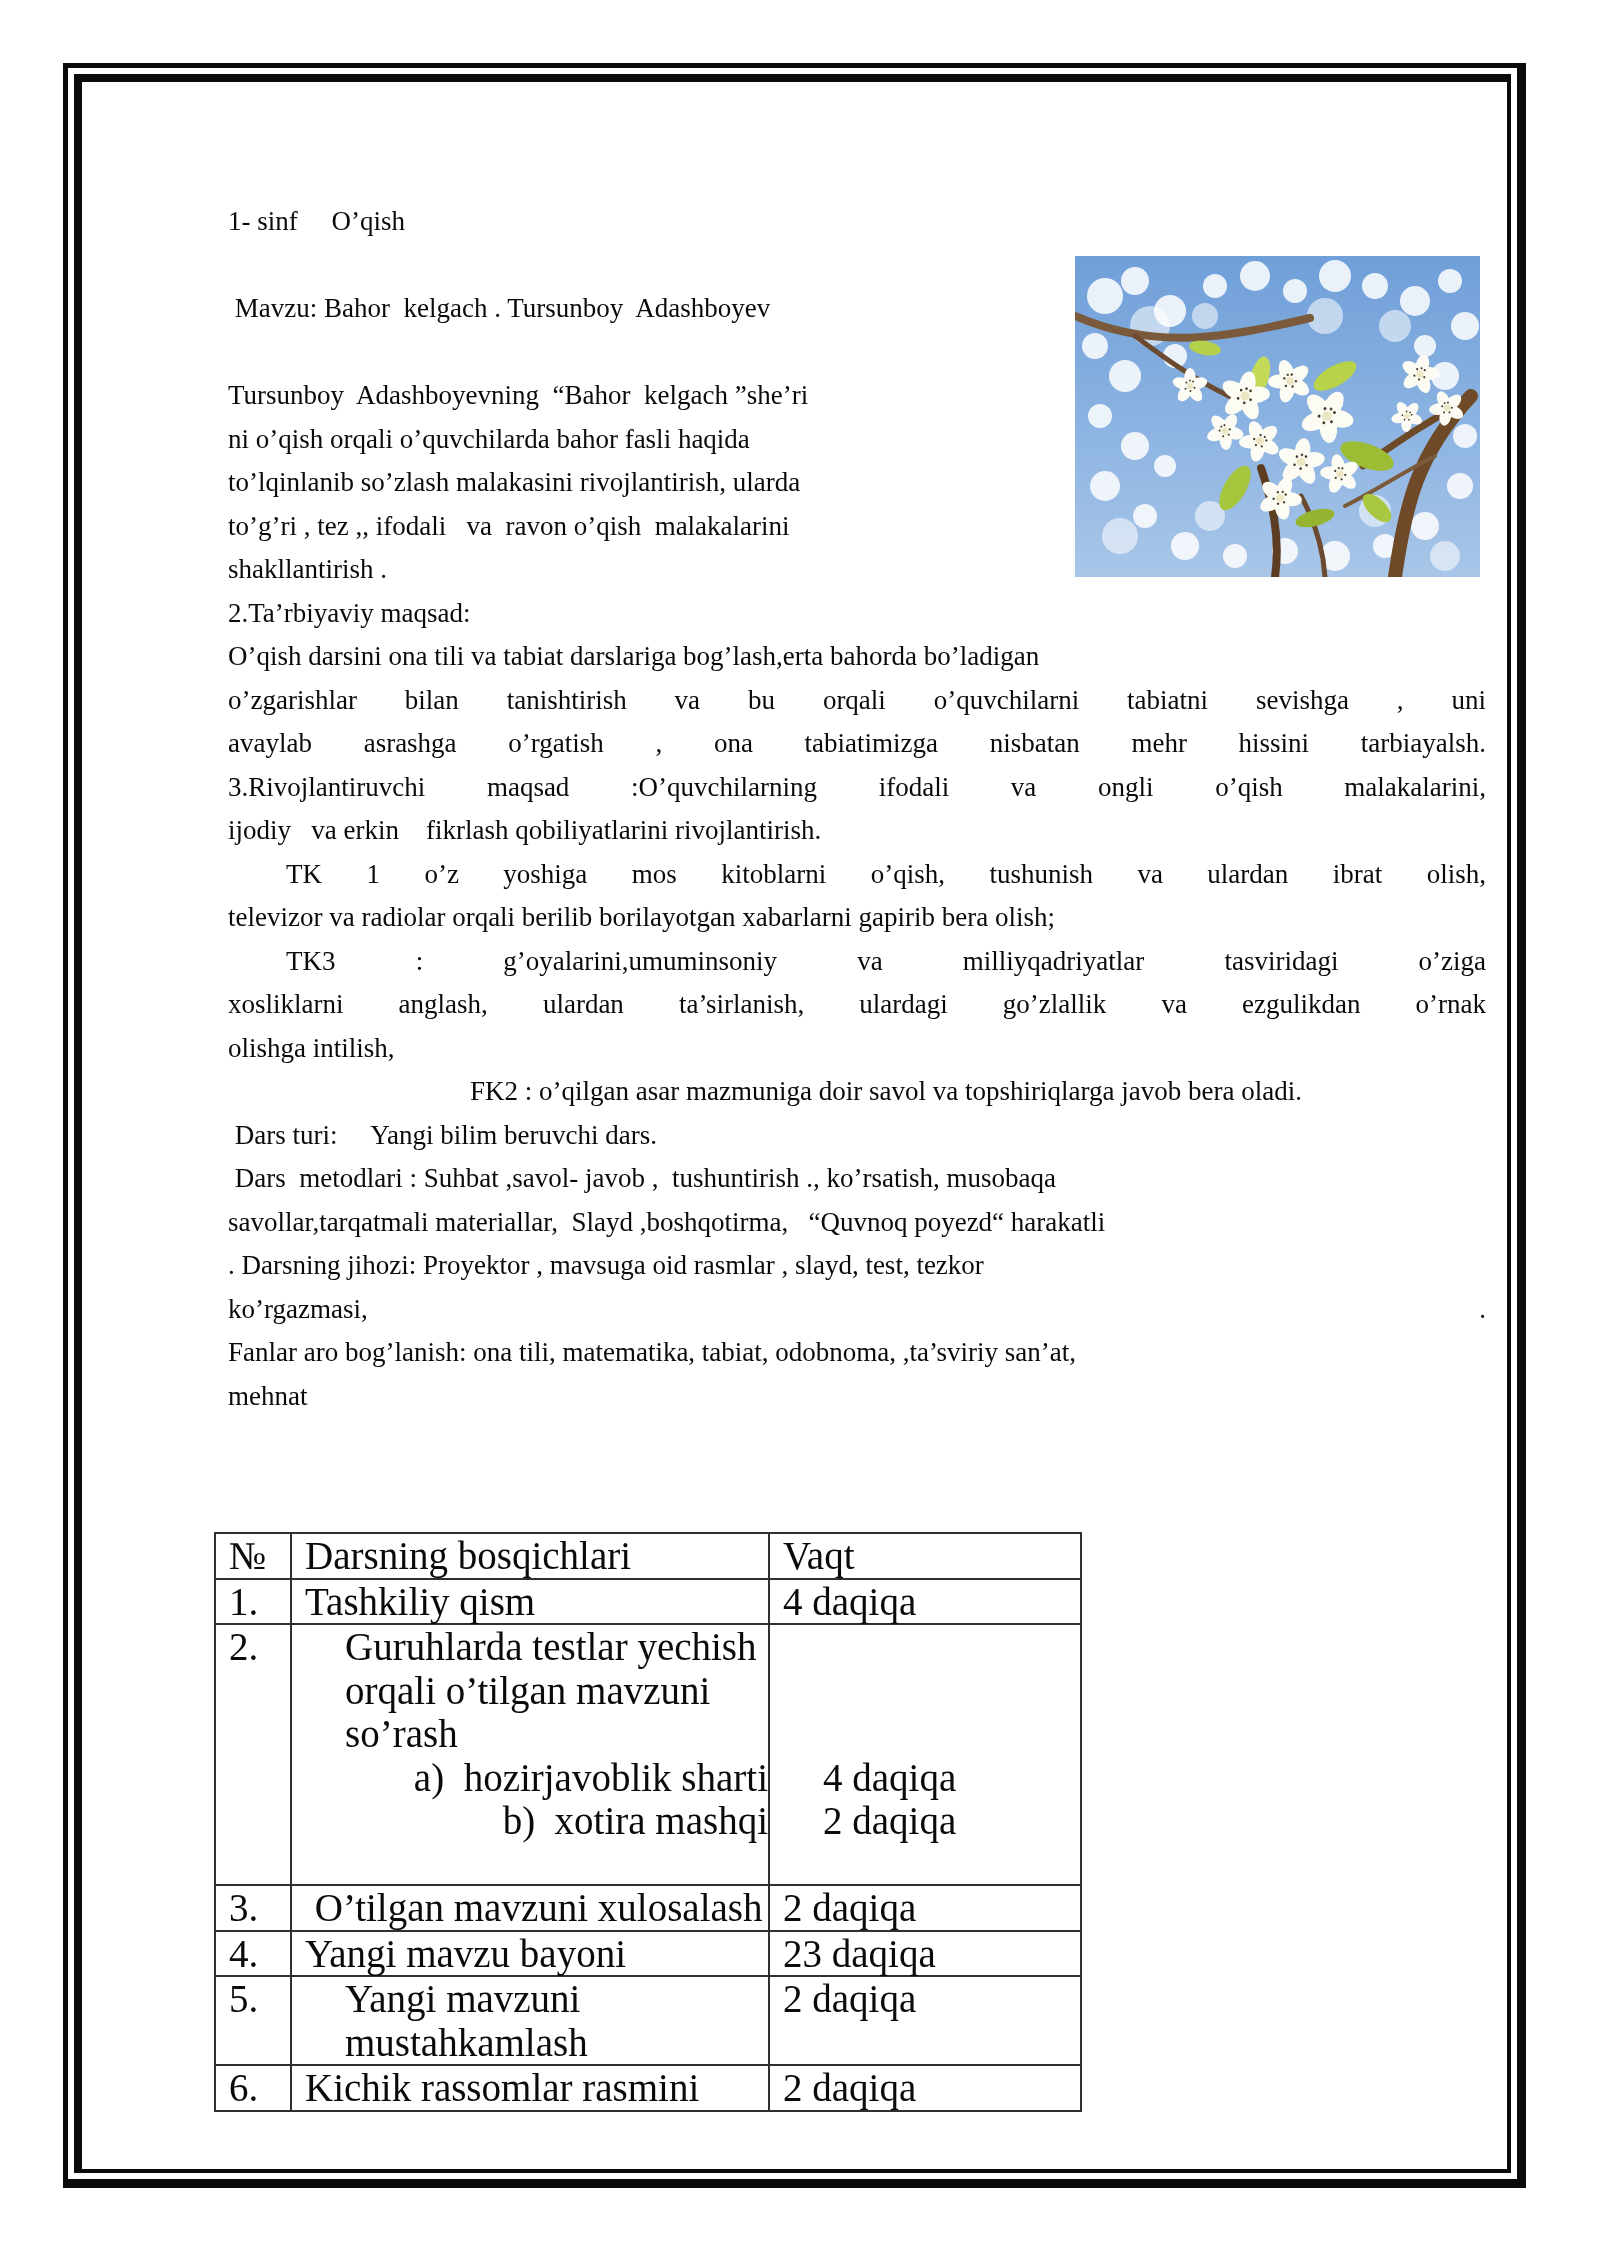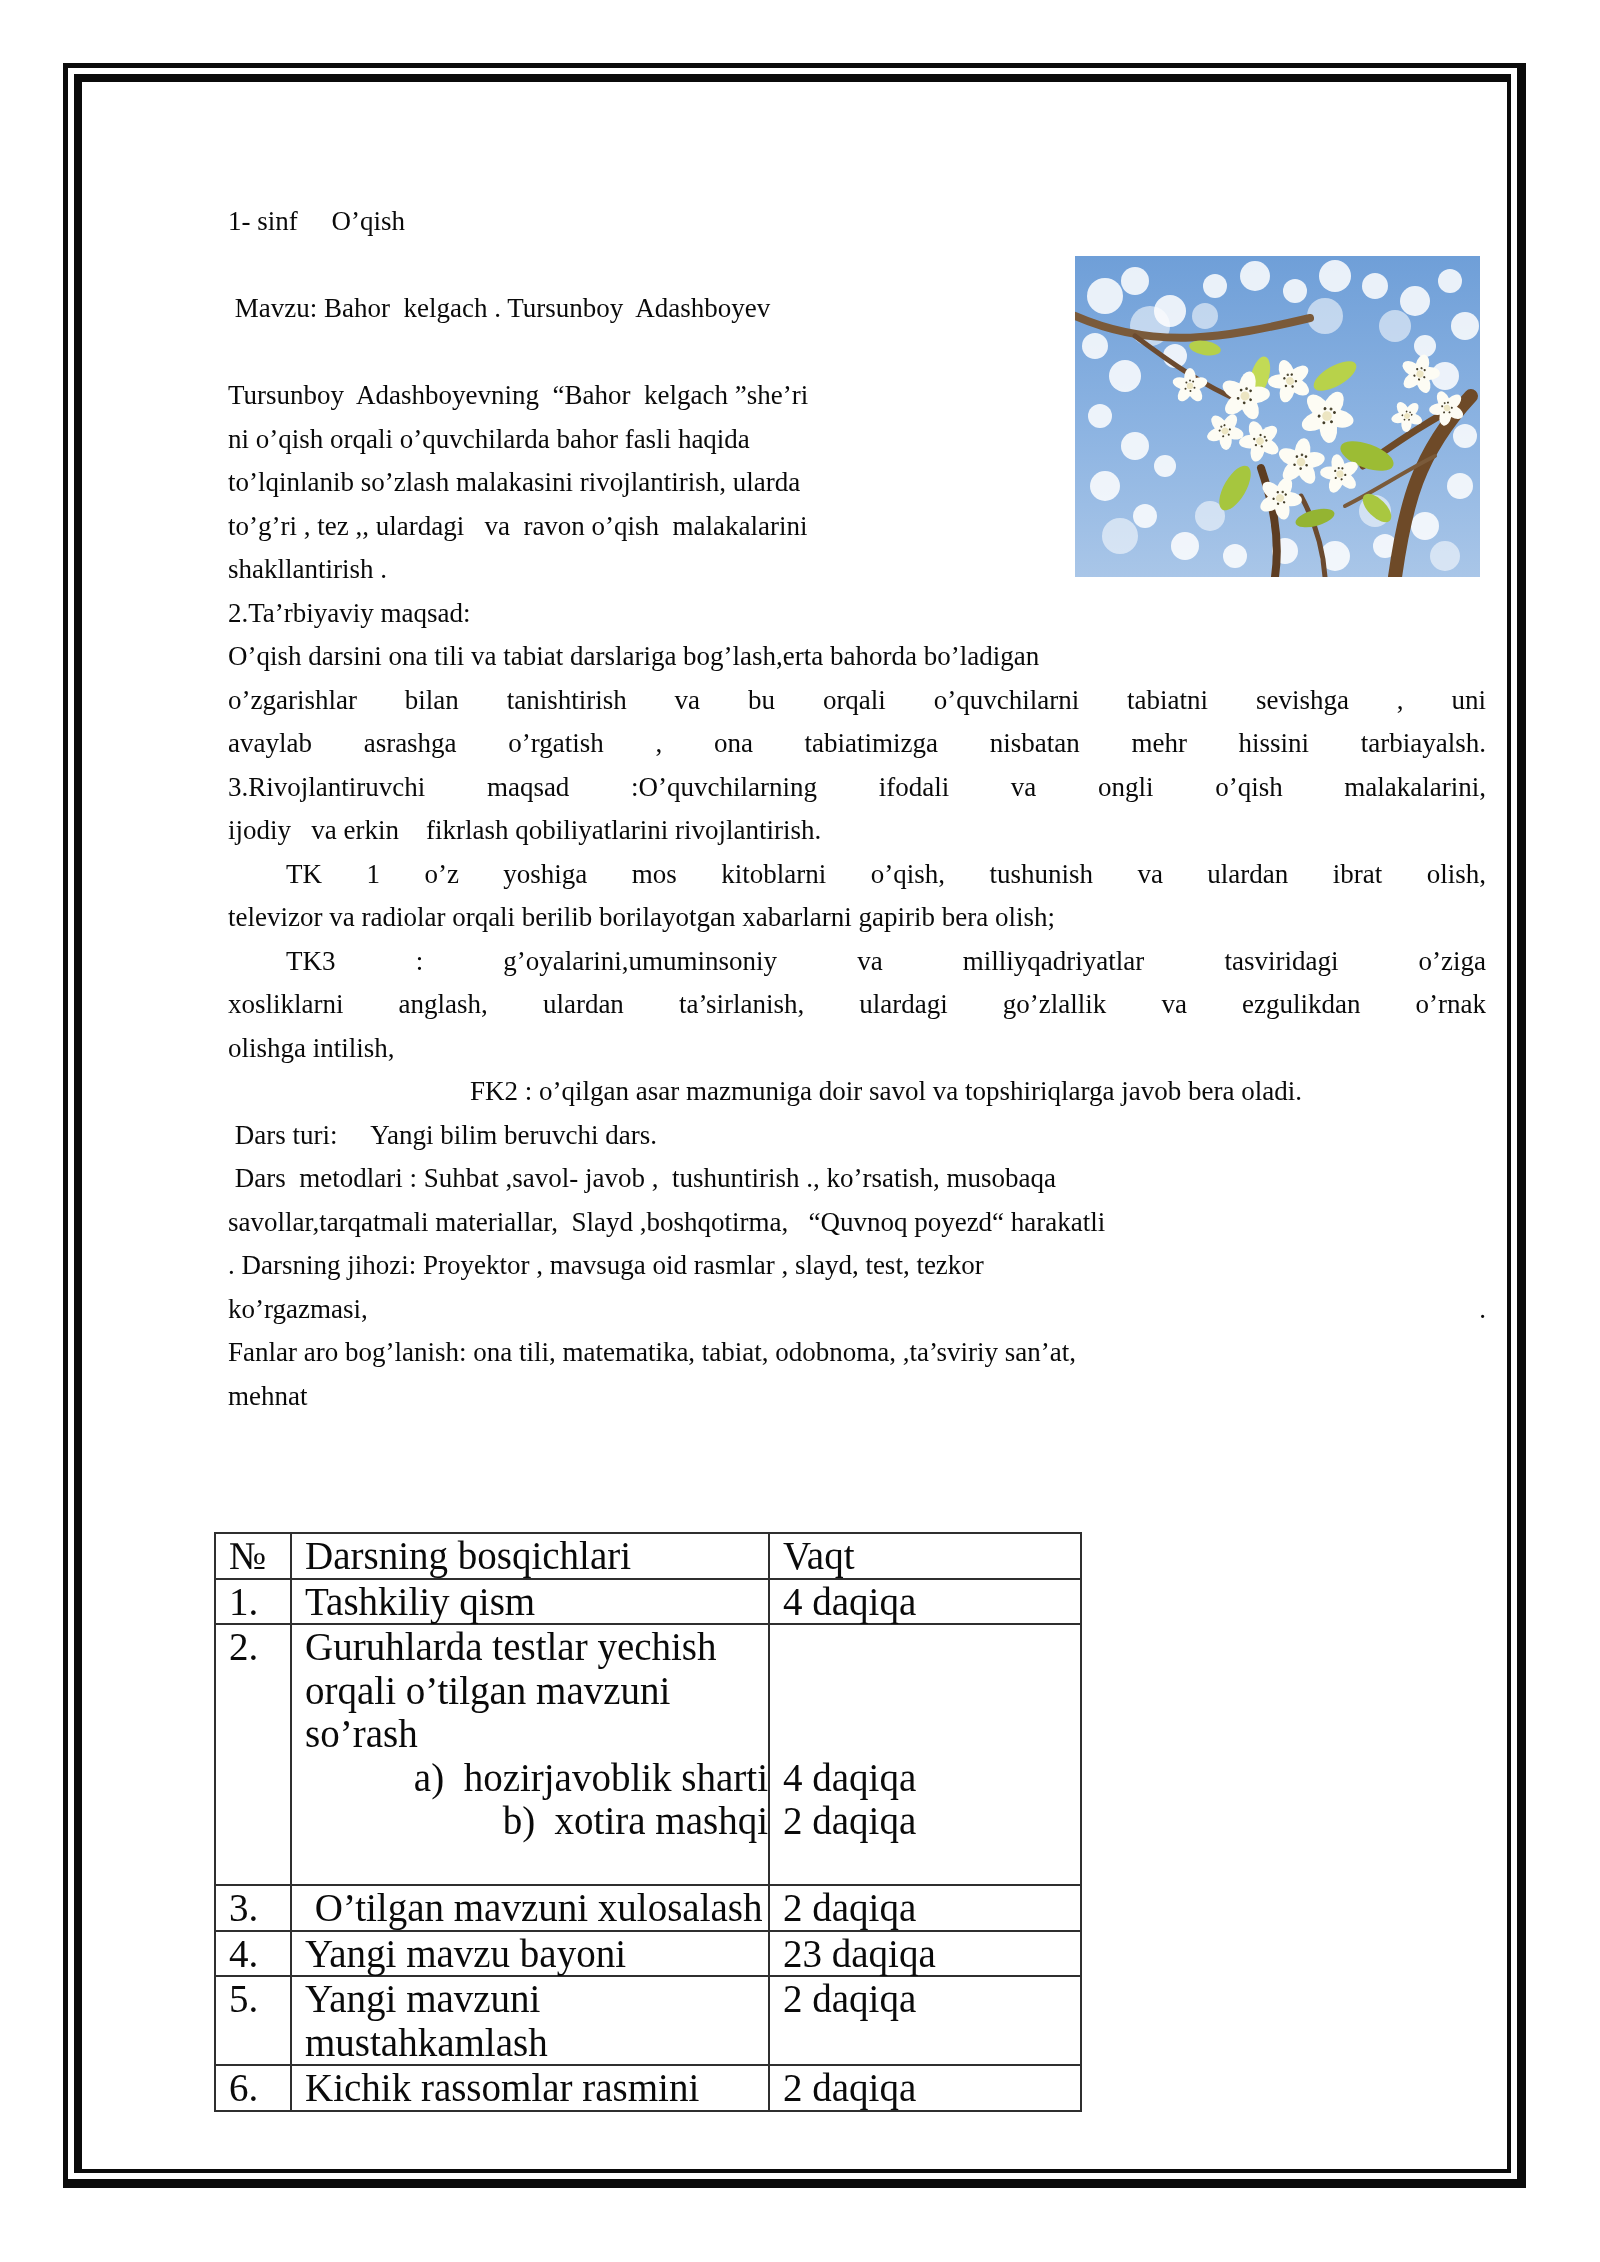--- a/index.html
+++ b/index.html
@@ -20,40 +20,40 @@
   .fr{float:right;}
   
   .photo{position:absolute;left:1075px;top:256px;width:405px;height:321px;overflow:hidden;}
   .photo svg{display:block;width:100%;height:100%;}
   
   table.sched{position:absolute;left:214px;top:1532px;border-collapse:collapse;table-layout:fixed;}
   table.sched td{border:2px solid #2f2f2f;vertical-align:top;padding:0 0 0 13px;
         font-size:39px;line-height:43.5px;box-sizing:border-box;}
   .c1{width:76px;} .c2{width:478px;} .c3{width:312px;}
   .rh-s{height:45px;} .rh-2{height:261px;} .rh-5{height:88px;}
-  .cl{height:43.5px;line-height:43.5px;white-space:pre;}
+  .cl{height:43.5px;line-height:43.5px;white-space:pre;margin-left:40px;}
   .li2{padding-left:64px;text-align:right;}
 </style>
 </head>
 <body>
 
 <div class="page">
   <div class="frame-outer">
     <div class="frame-inner"></div>
   </div>
 
   <div class="content">
     <div class="line">1- sinf     O’qish</div>
     <div class="line"></div>
     <div class="line"> Mavzu: Bahor  kelgach . Tursunboy  Adashboyev</div>
     <div class="line"></div>
     <div class="line">Tursunboy  Adashboyevning  “Bahor  kelgach ”she’ri</div>
     <div class="line">ni o’qish orqali o’quvchilarda bahor fasli haqida</div>
     <div class="line">to’lqinlanib so’zlash malakasini rivojlantirish, ularda</div>
-    <div class="line">to’g’ri , tez ,, ulardagi   va  ravon o’qish  malakalarini</div>
+    <div class="line">to’g’ri , tez ,, ifodali   va  ravon o’qish  malakalarini</div>
     <div class="line">shakllantirish .</div>
     <div class="line">2.Ta’rbiyaviy maqsad:</div>
     <div class="line">O’qish darsini ona tili va tabiat darslariga bog’lash,erta bahorda bo’ladigan</div>
     <div class="line justify">o’zgarishlar bilan tanishtirish va bu orqali o’quvchilarni tabiatni sevishga , uni</div>
     <div class="line justify">avaylab asrashga o’rgatish , ona tabiatimizga nisbatan mehr hissini tarbiayalsh.</div>
     <div class="line justify">3.Rivojlantiruvchi maqsad :O’quvchilarning ifodali va ongli o’qish malakalarini,</div>
     <div class="line">ijodiy   va erkin    fikrlash qobiliyatlarini rivojlantirish.</div>
     <div class="line justify ind">TK 1 o’z yoshiga mos kitoblarni o’qish, tushunish va ulardan ibrat olish,</div>
     <div class="line">televizor va radiolar orqali berilib borilayotgan xabarlarni gapirib bera olish;</div>
     <div class="line justify ind">TK3 : g’oyalarini,umuminsoniy va milliyqadriyatlar tasviridagi o’ziga</div>

